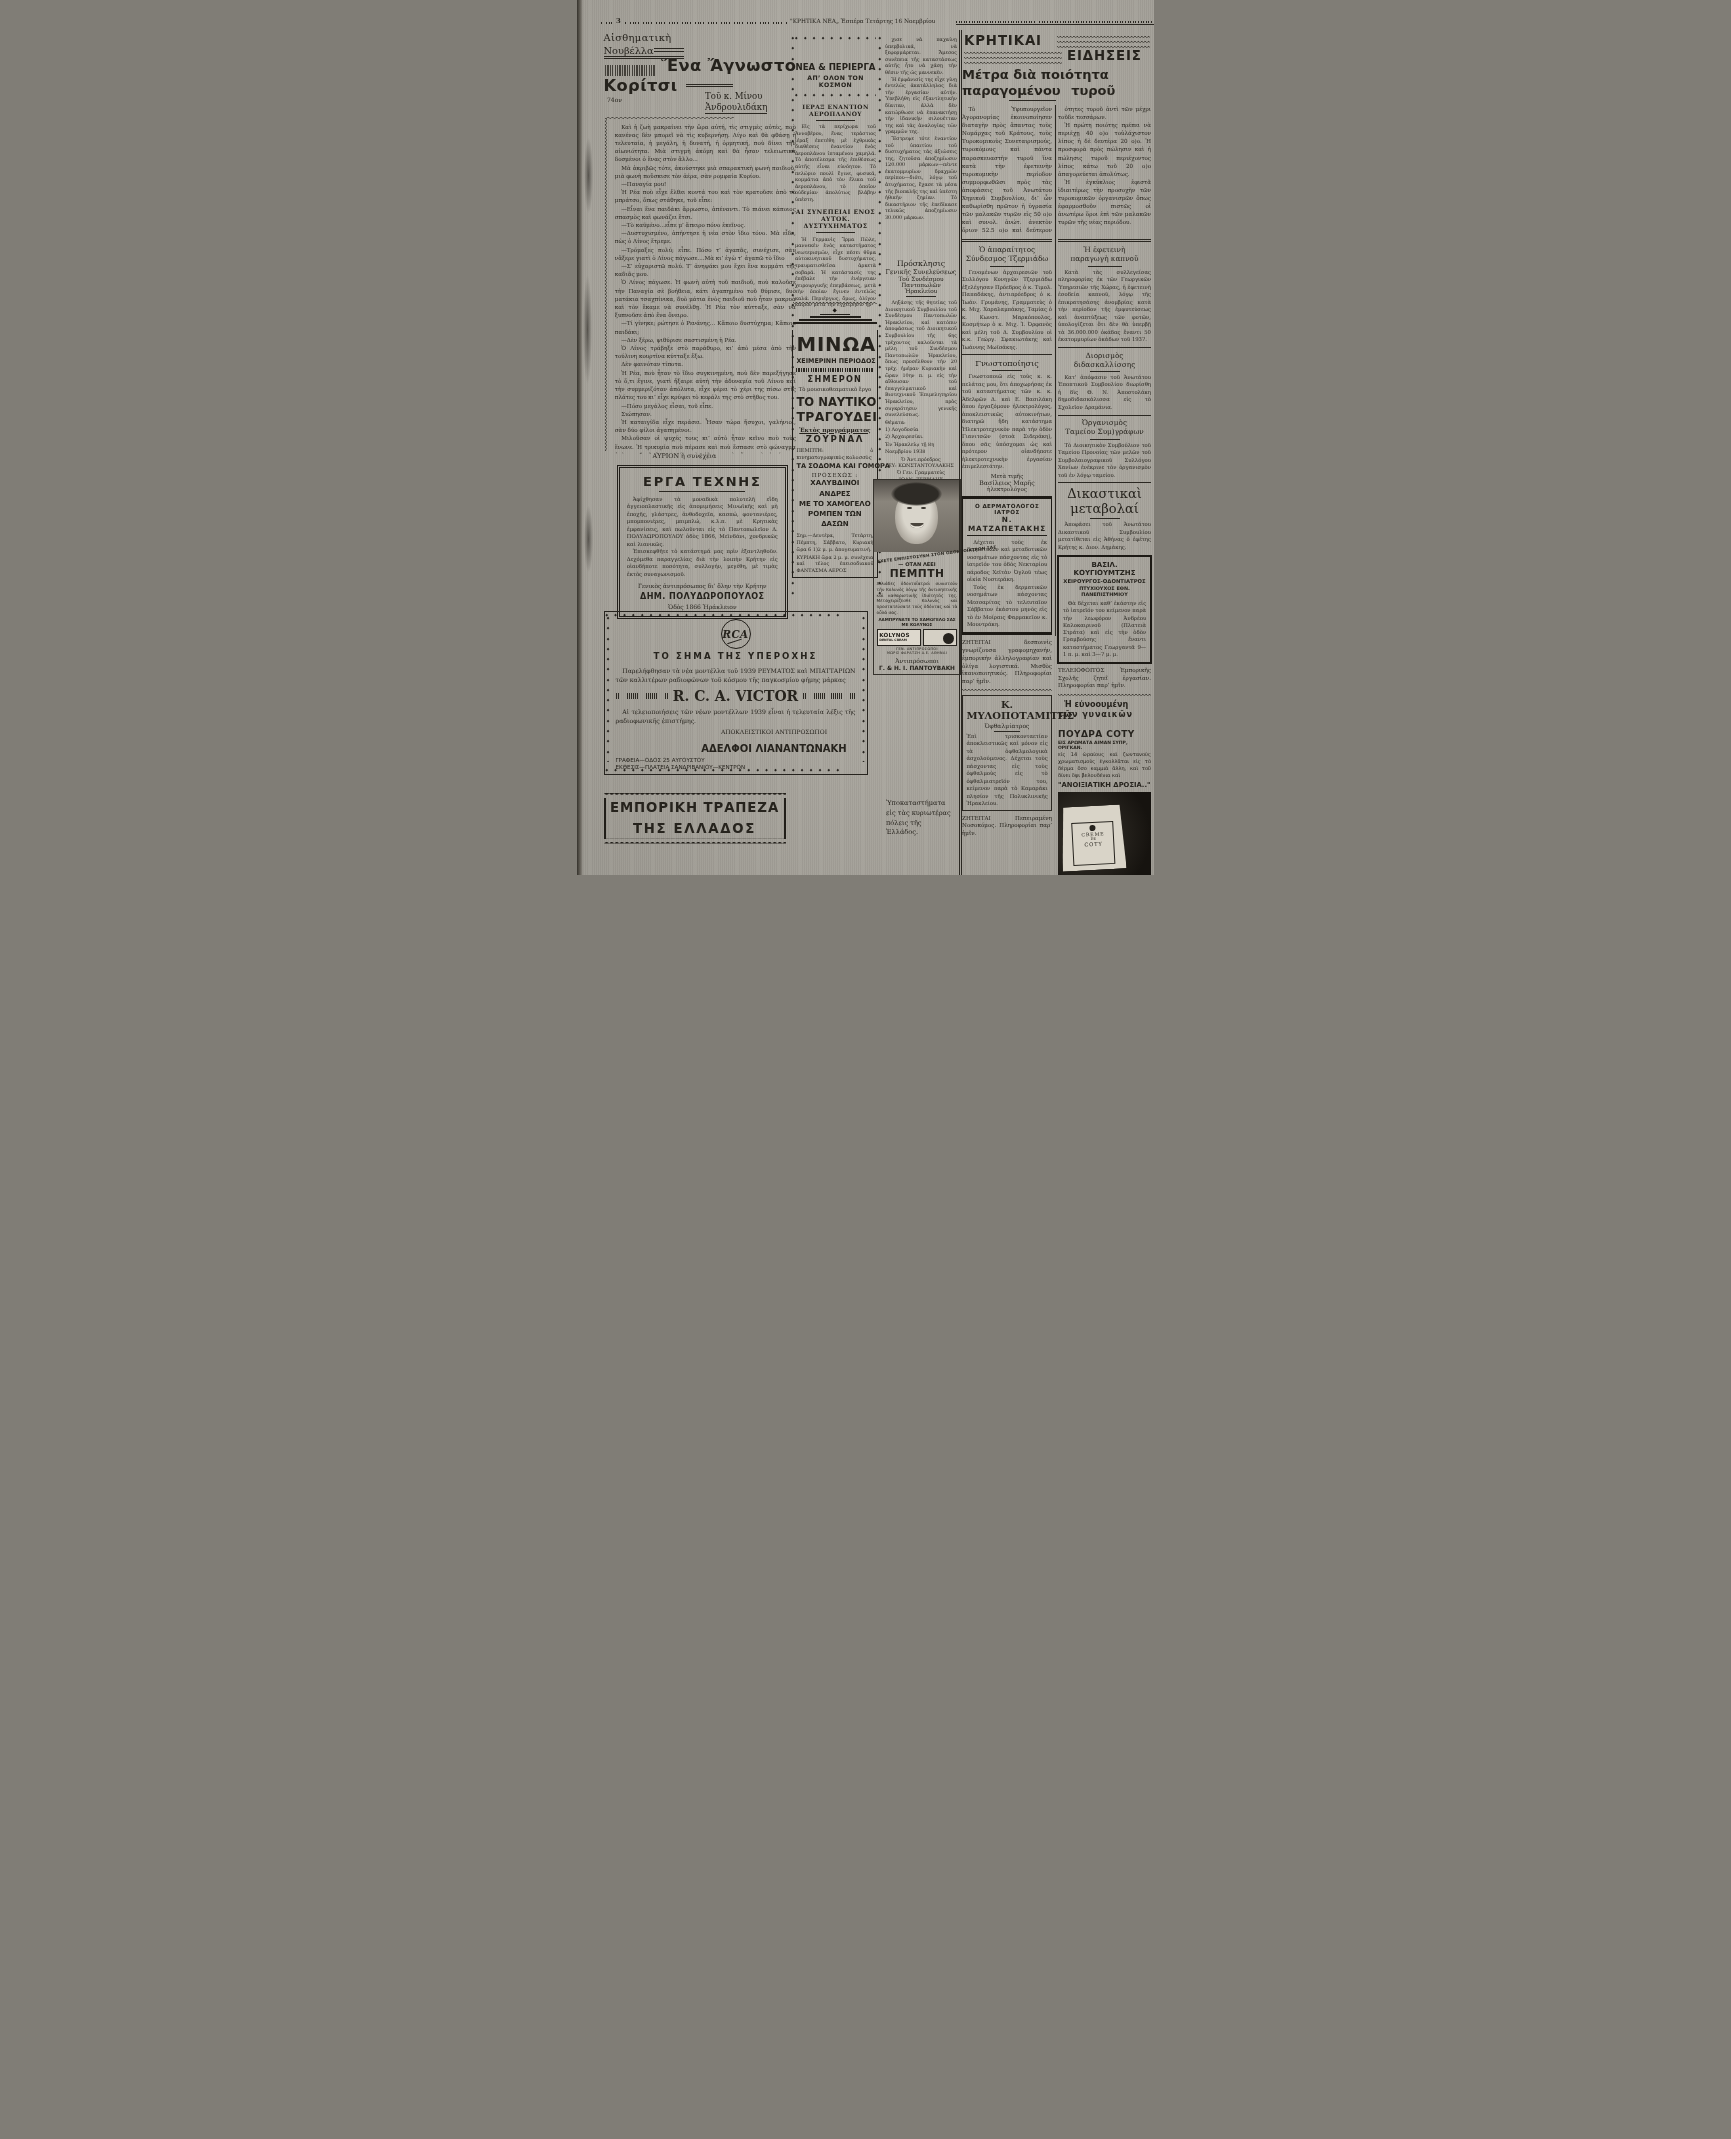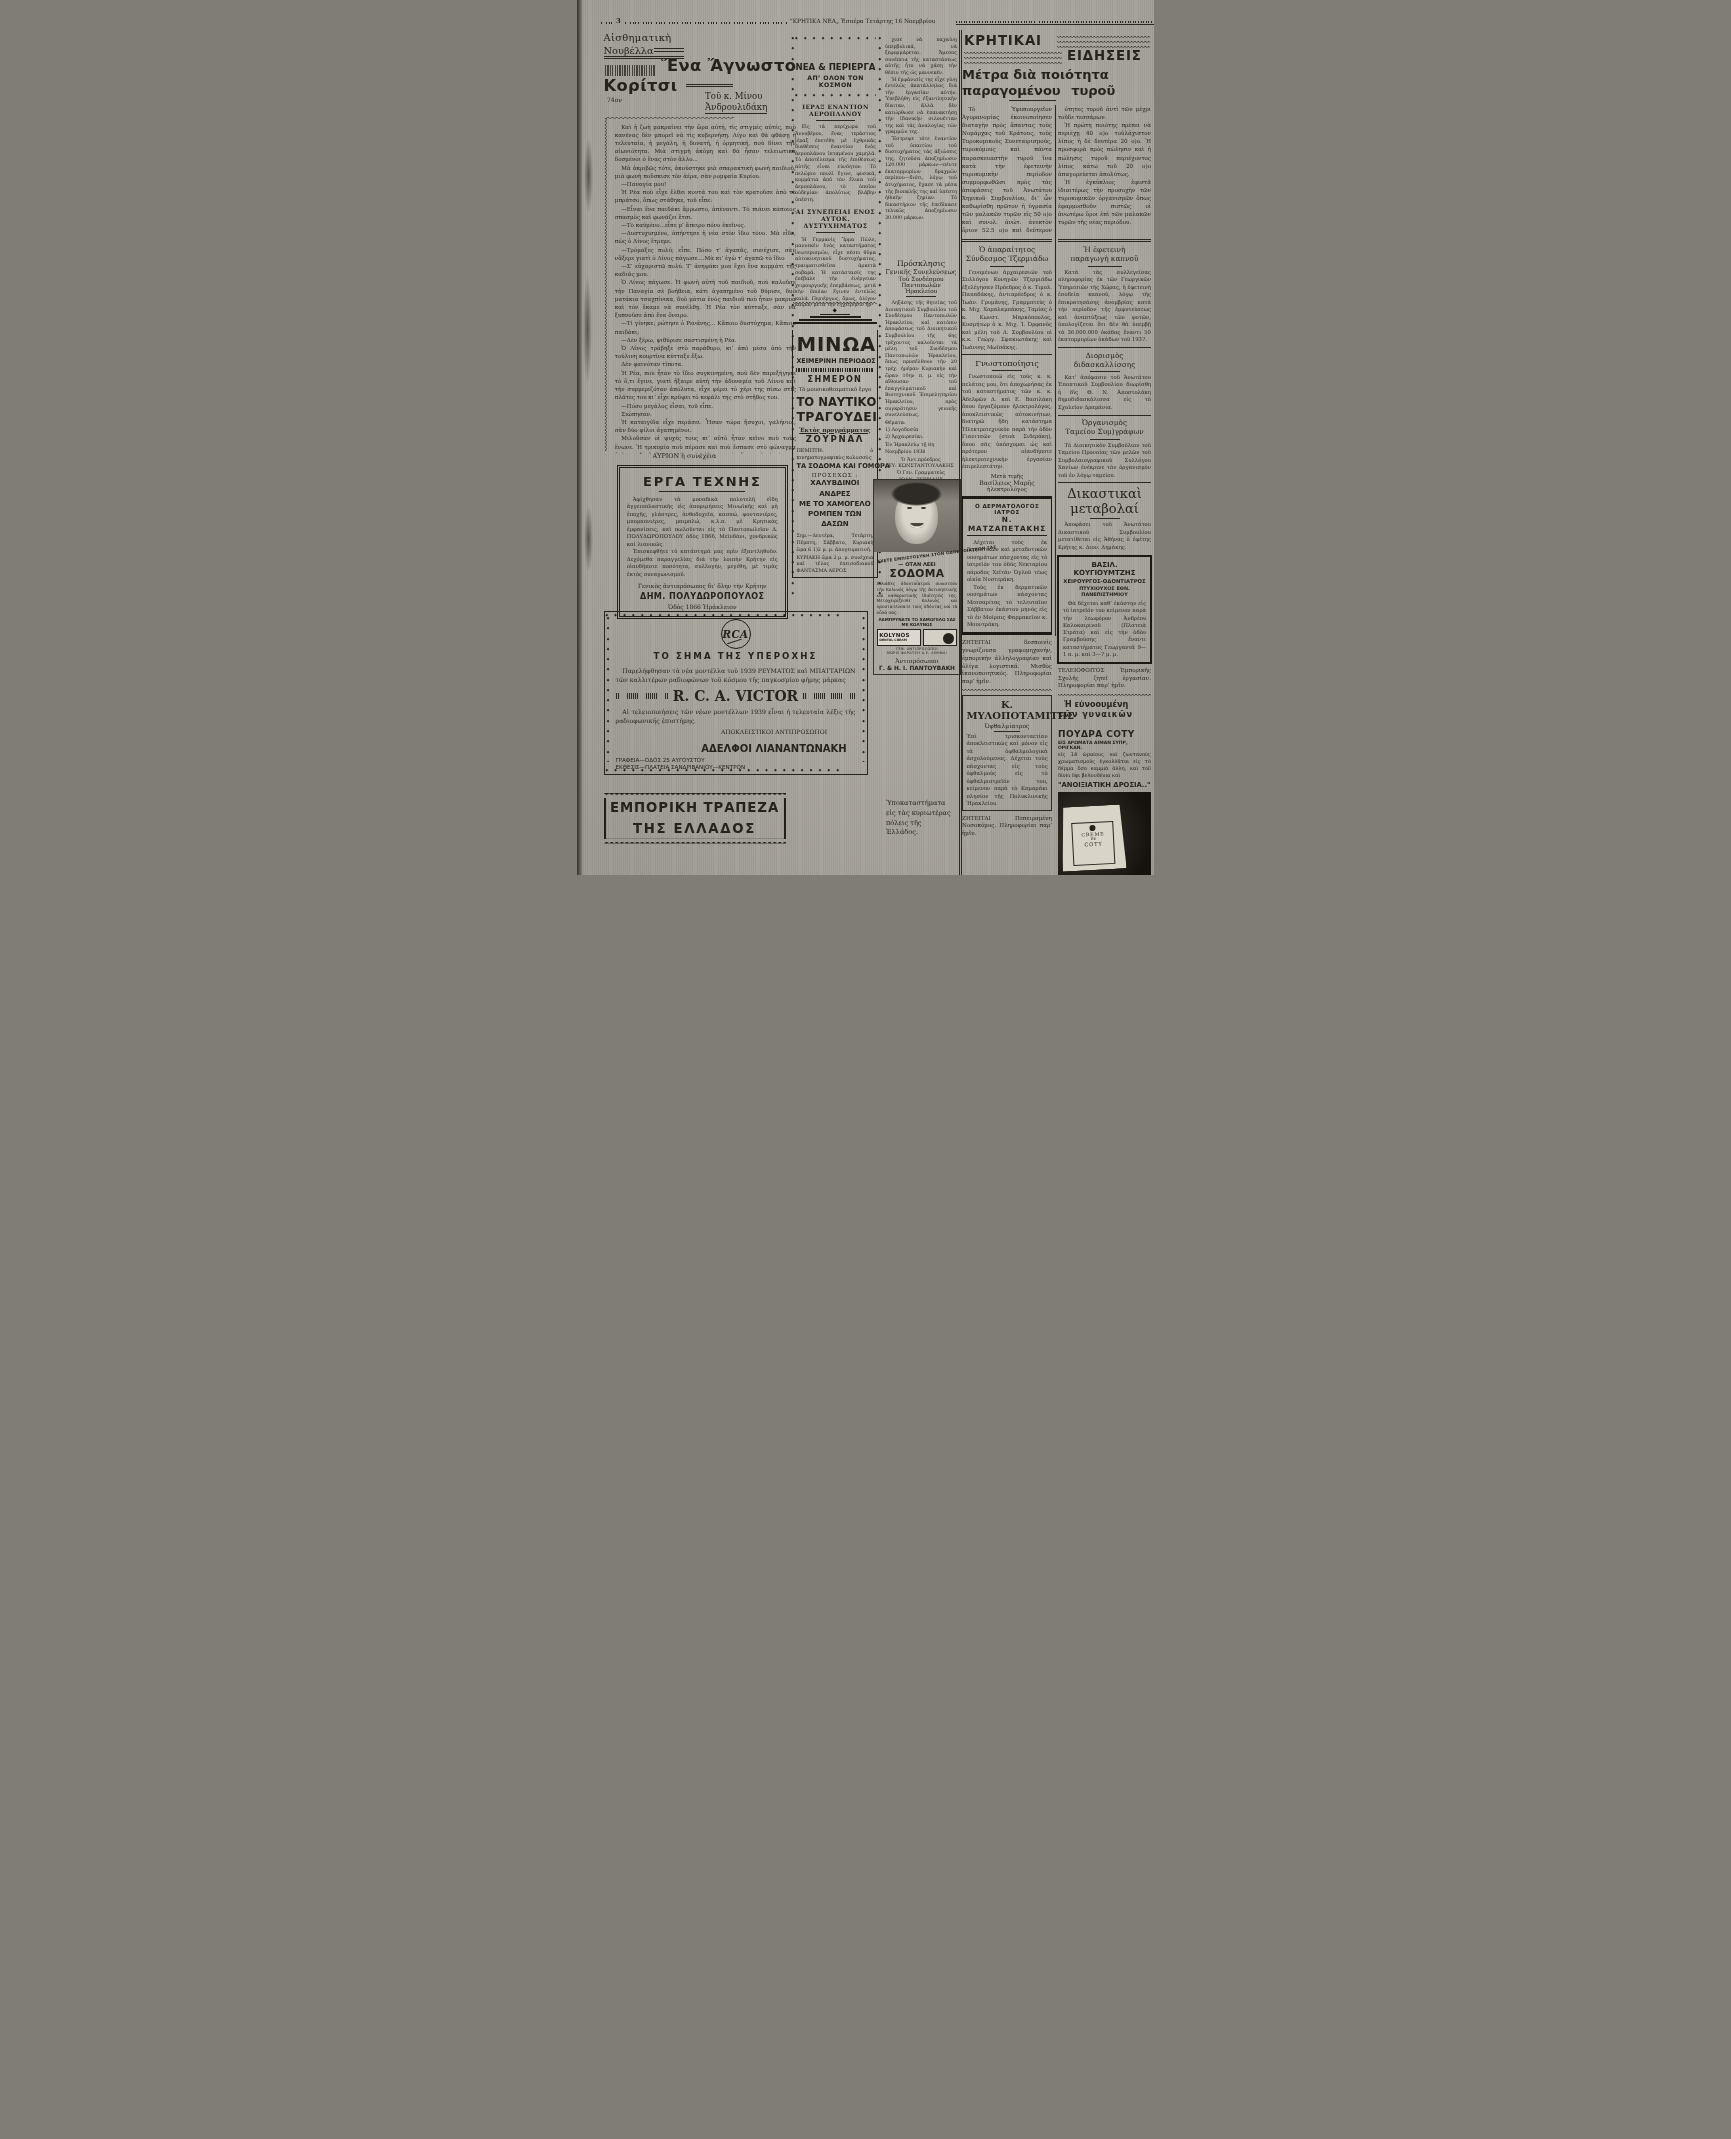--- a/index.html
+++ b/index.html
@@ -228,21 +228,21 @@
     <div style="height:72px;position:relative;overflow:hidden;background:linear-gradient(180deg,#54504a,#8a857c 30%,#6e6961);">
       <div style="position:absolute;left:21.4px;top:7.7px;width:43px;height:56px;border-radius:50% 50% 46% 46%;background:radial-gradient(ellipse at 50% 42%,#d9d5cb 45%,#a8a298 75%,#6e6961)"></div>
       <div style="position:absolute;left:17px;top:1.7px;width:51px;height:24px;border-radius:50%;background:radial-gradient(ellipse,#2e2b26 60%,rgba(46,43,38,0) 72%)"></div>
       <div style="position:absolute;left:33px;top:26.5px;width:5.1px;height:2.6px;border-radius:50%;background:#3a362f"></div>
       <div style="position:absolute;left:47px;top:26.5px;width:5.1px;height:2.6px;border-radius:50%;background:#3a362f"></div>
       <div style="position:absolute;left:36px;top:43px;width:13.7px;height:5.1px;border-radius:0 0 7.7px 7.7px;background:#4a453d;box-shadow:inset 0 -1.7px 0 #e8e4da"></div>
     </div>
     <div style="padding:2.1px 2.6px 2.6px;position:relative">
       <div class="sans b" style="font-size:4.1px;transform:rotate(-7deg);white-space:nowrap;letter-spacing:0.2px">ΕΧΕΤΕ ΕΜΠΙΣΤΟΣΥΝΗ ΣΤΟΝ ΟΔΟΝΤΟΙΑΤΡΟΝ ΣΑΣ</div>
       <div class="sans b ctr" style="font-size:5.1px;margin-top:1.7px">— ΟΤΑΝ ΛΕΕΙ</div>
-      <div class="sans b ctr" style="font-size:10.7px;letter-spacing:0.4px">ΣΟΔΟΜΑ</div>
+      <div class="sans b ctr" style="font-size:10.7px;letter-spacing:0.4px">ΠΕΜΠΤΗ</div>
       <p class="sans jt" style="font-size:4.3px;line-height:5.8px;margin-top:1.3px">Χιλιάδες ὀδοντοΐατροὶ συνιστοῦν τὴν Κολυνὸς λόγῳ τῆς ἀντισηπτικῆς καὶ καθαριστικῆς ἰδιότητός της. Μεταχειρίζεσθε Κολυνὸς καὶ προστατεύσατε τοὺς ὀδόντας καὶ τὰ οὖλά σας.</p>
       <div class="sans b ctr" style="font-size:4.1px;margin-top:1.3px">ΛΑΜΠΡΥΝΑΤΕ ΤΟ ΧΑΜΟΓΕΛΟ ΣΑΣ</div>
       <div class="sans b ctr" style="font-size:4.1px">ΜΕ ΚΟΛΥΝΟΣ</div>
       <div style="display:flex;gap:1.7px;margin-top:2.1px;align-items:stretch">
         <div style="flex:1.2;background:#ddd8cd;border:0.9px solid #26231e;padding:1.7px 1.7px 2.6px">
           <div class="sans b" style="font-size:5.6px;letter-spacing:0.2px">KOLYNOS</div>
           <div class="sans b" style="font-size:3.2px">DENTAL CREAM</div>
         </div>
         <div style="flex:1;background:#d5d0c5;border:0.9px solid #26231e;position:relative">
           <div style="position:absolute;right:2.6px;top:2.6px;width:11px;height:11px;border-radius:50%;background:#26231e"></div>

